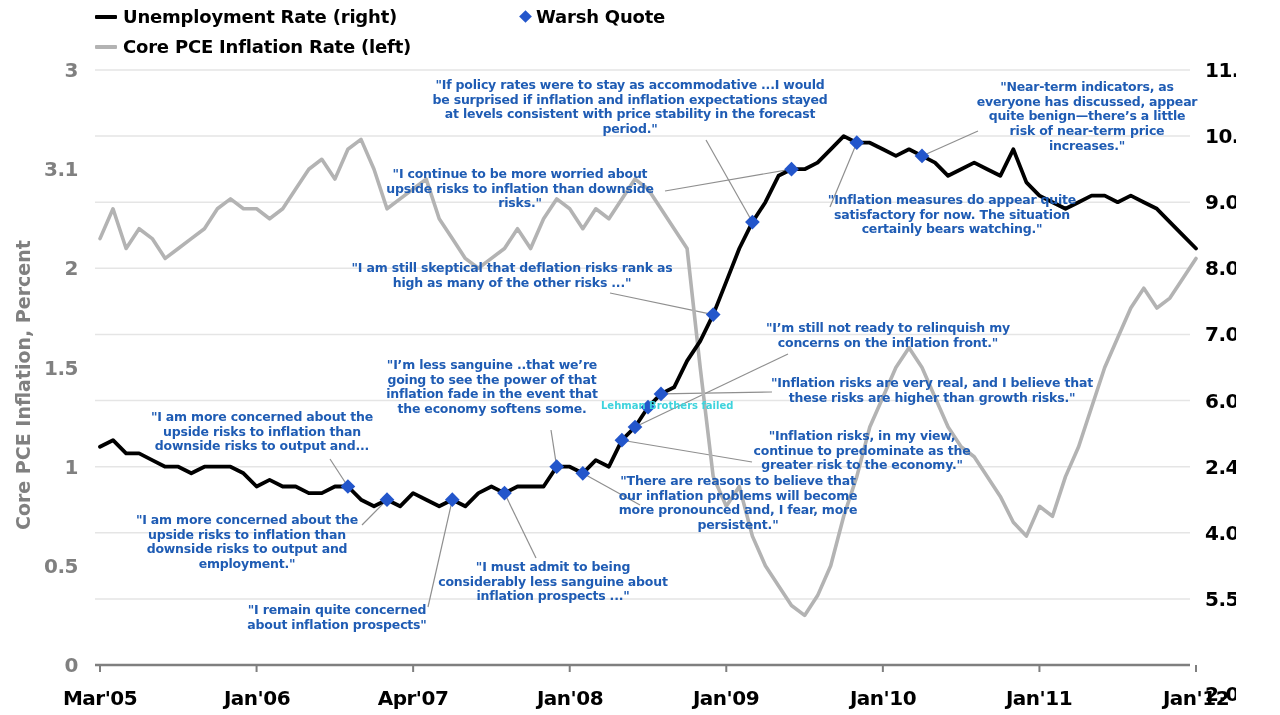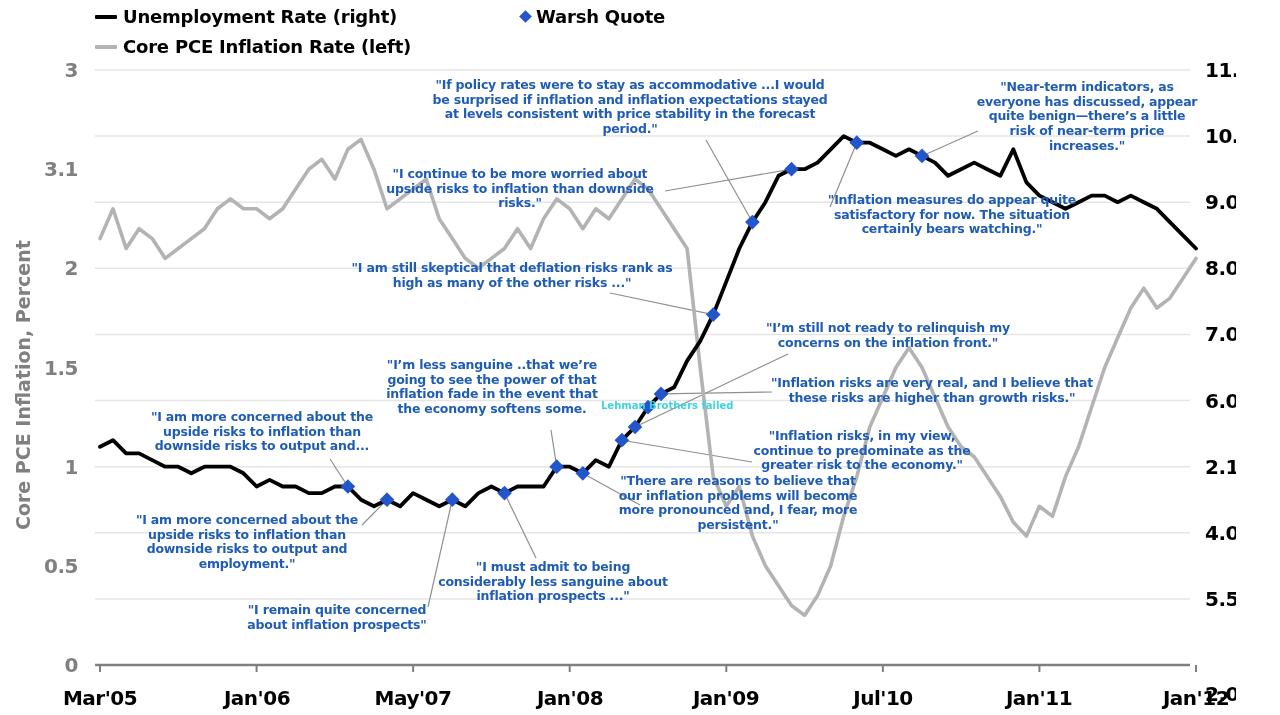--- a/index.html
+++ b/index.html
@@ -107,30 +107,30 @@
       <div class="tick left" style="left:18px;top:368px;">1.5</div>
       <div class="tick left" style="left:18px;top:467px;">1</div>
       <div class="tick left" style="left:18px;top:566px;">0.5</div>
       <div class="tick left" style="left:18px;top:665px;">0</div>
       <div class="tick right" style="left:1205px;top:70px;">11.0</div>
       <div class="tick right" style="left:1205px;top:136px;">10.0</div>
       <div class="tick right" style="left:1205px;top:202px;">9.0</div>
       <div class="tick right" style="left:1205px;top:268px;">8.0</div>
       <div class="tick right" style="left:1205px;top:334px;">7.0</div>
       <div class="tick right" style="left:1205px;top:401px;">6.0</div>
-      <div class="tick right" style="left:1205px;top:467px;">2.1</div>
+      <div class="tick right" style="left:1205px;top:467px;">2.4</div>
       <div class="tick right" style="left:1205px;top:533px;">4.0</div>
       <div class="tick right" style="left:1205px;top:599px;">5.5</div>
       <div class="tick right" style="left:1205px;top:694px;">2.0</div>
       <div class="tick xaxis" style="left:100px;top:686px;">Mar'05</div>
       <div class="tick xaxis" style="left:257px;top:686px;">Jan'06</div>
-      <div class="tick xaxis" style="left:413px;top:686px;">May'07</div>
+      <div class="tick xaxis" style="left:413px;top:686px;">Apr'07</div>
       <div class="tick xaxis" style="left:570px;top:686px;">Jan'08</div>
       <div class="tick xaxis" style="left:726px;top:686px;">Jan'09</div>
-      <div class="tick xaxis" style="left:883px;top:686px;">Jul'10</div>
+      <div class="tick xaxis" style="left:883px;top:686px;">Jan'10</div>
       <div class="tick xaxis" style="left:1039px;top:686px;">Jan'11</div>
       <div class="tick xaxis" style="left:1196px;top:686px;">Jan'12</div>
     </div>
   <div id="annotations">
       <div class="quote" style="left: 137px; top: 410px; width: 250px;">"I am more concerned about the upside risks to inflation than downside risks to output and...</div>
       <div class="quote" style="left: 129.5px; top: 513px; width: 235px;">"I am more concerned about the upside risks to inflation than downside risks to output and employment."</div>
       <div class="quote" style="left: 232px; top: 603px; width: 210px;">"I remain quite concerned about inflation prospects"</div>
       <div class="quote" style="left: 433px; top: 560px; width: 240px;">"I must admit to being considerably less sanguine about inflation prospects ..."</div>
       <div class="quote" style="left: 376px; top: 358px; width: 232px;">"I’m less sanguine ..that we’re going to see the power of that inflation fade in the event that the economy softens some.</div>
       <div class="quote" style="left: 618px; top: 474px; width: 240px;">"There are reasons to believe that our inflation problems will become more pronounced and, I fear, more persistent."</div>

